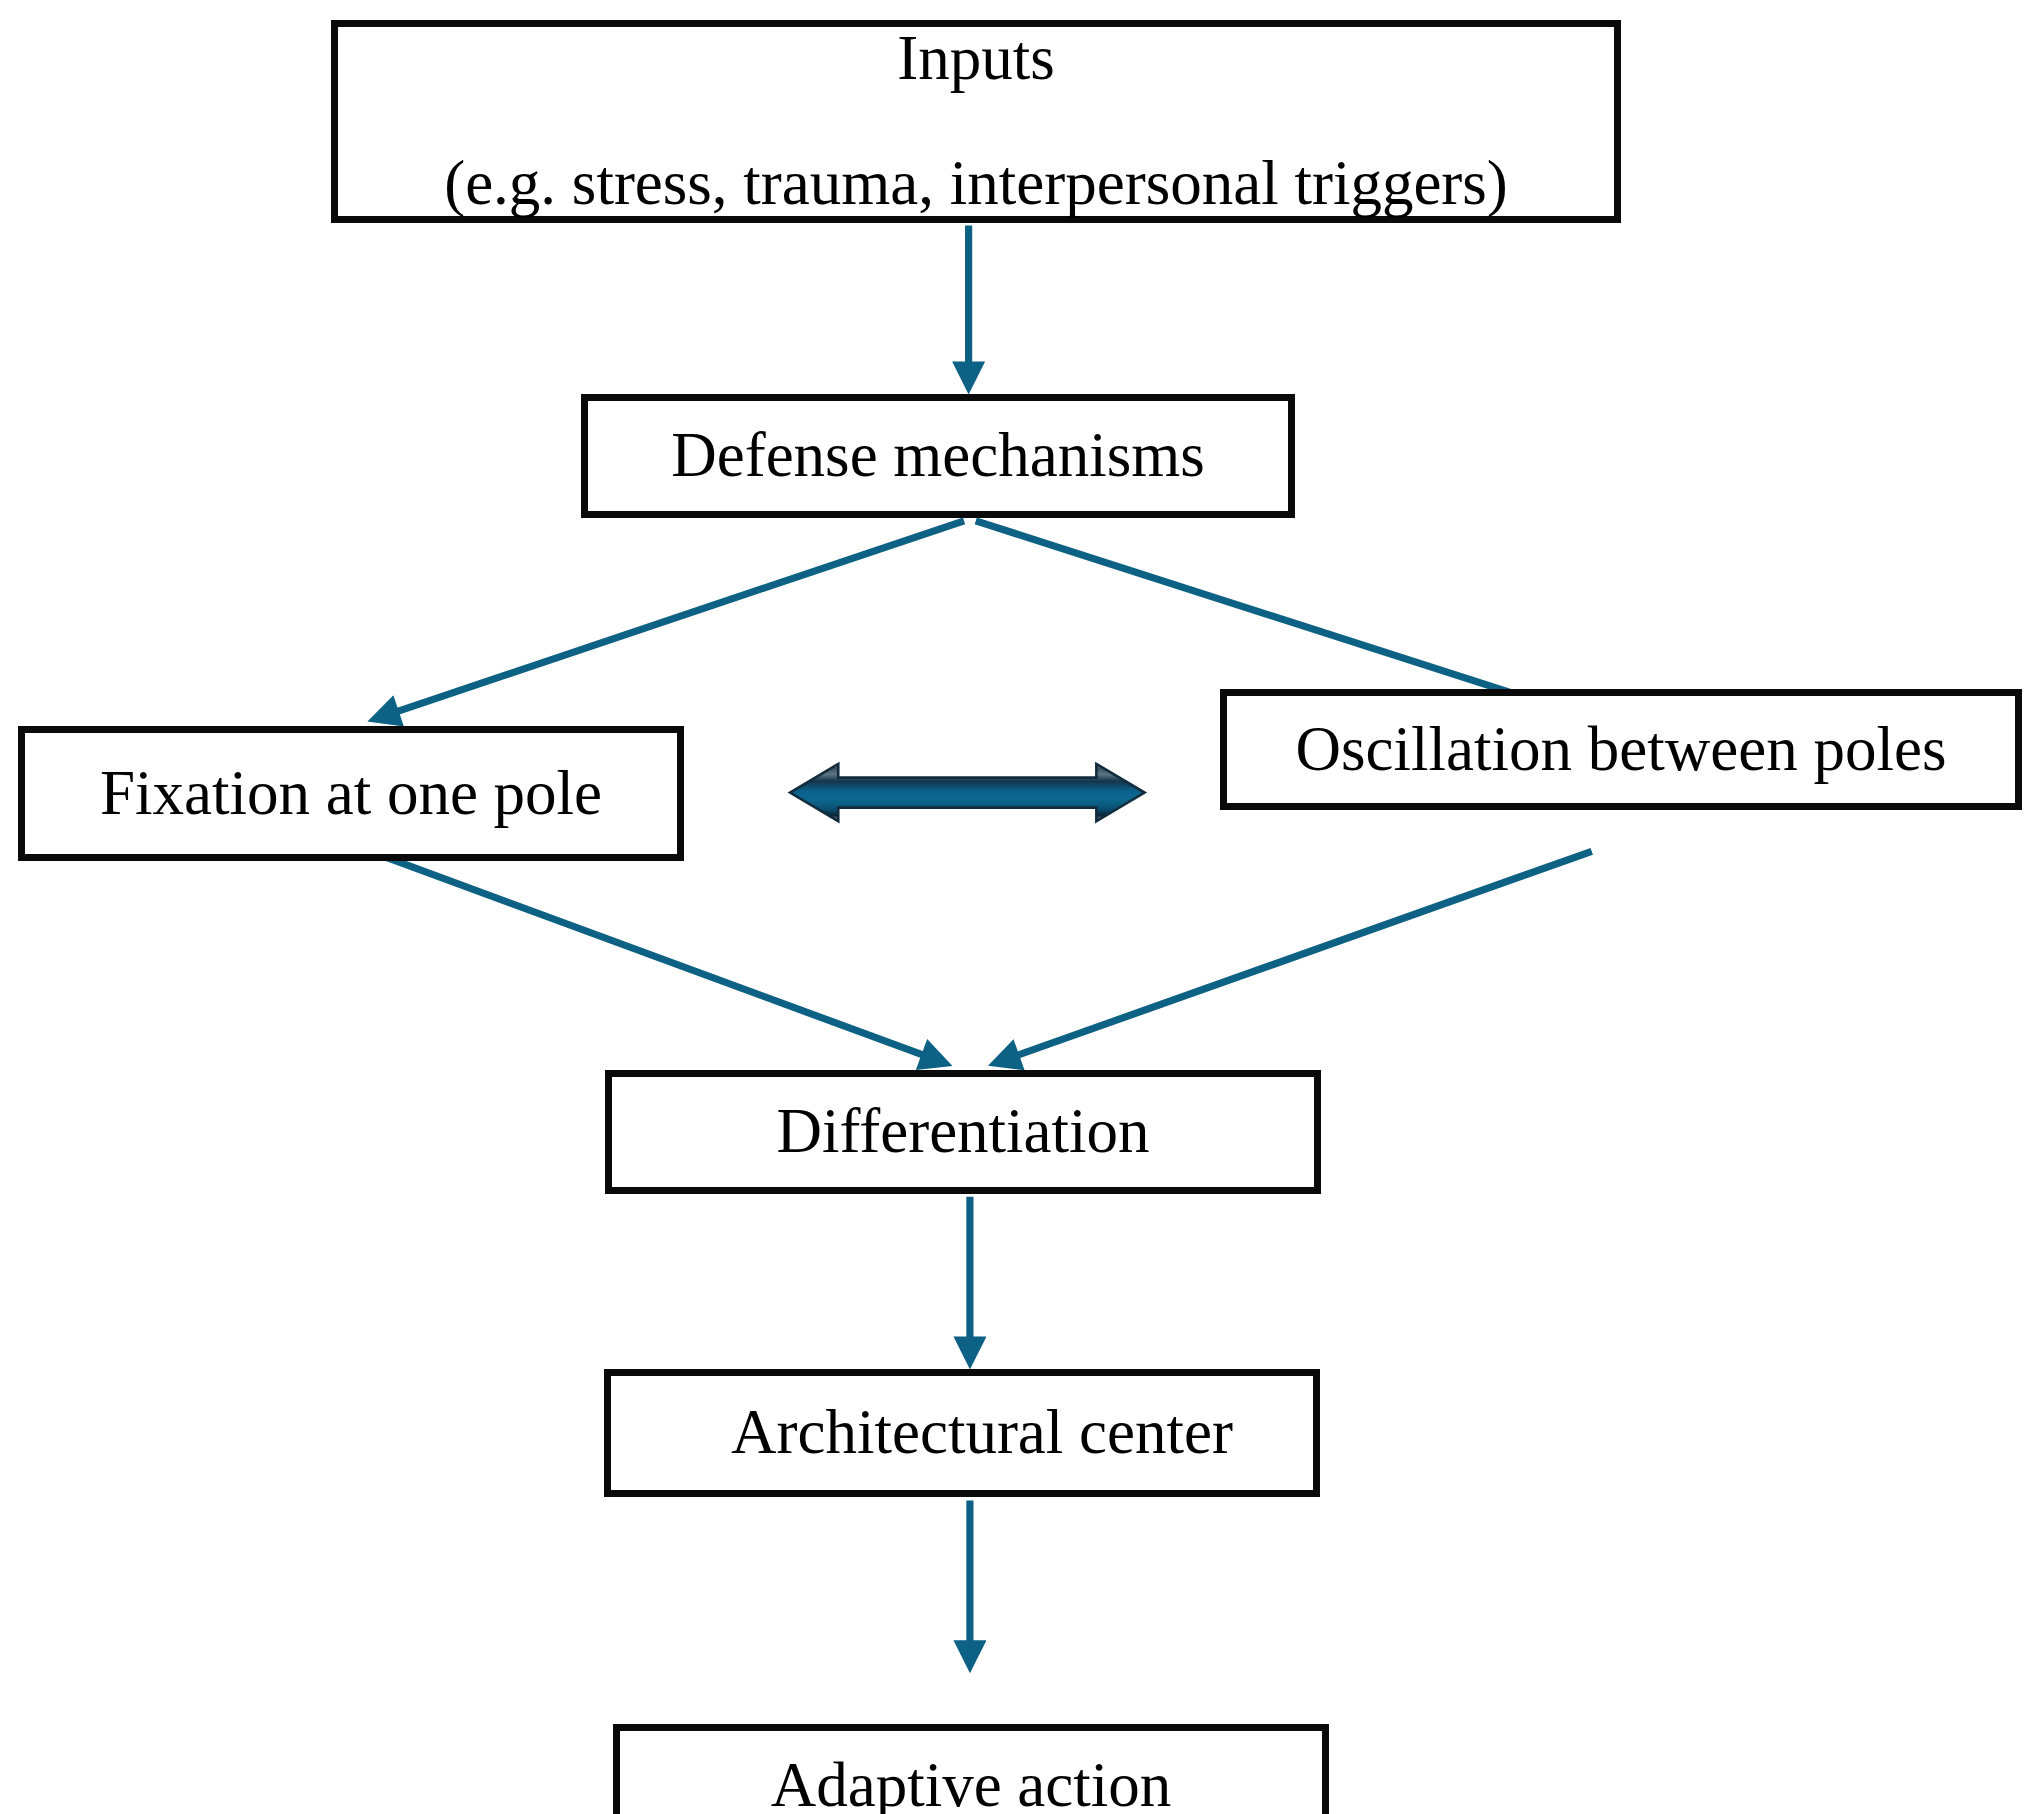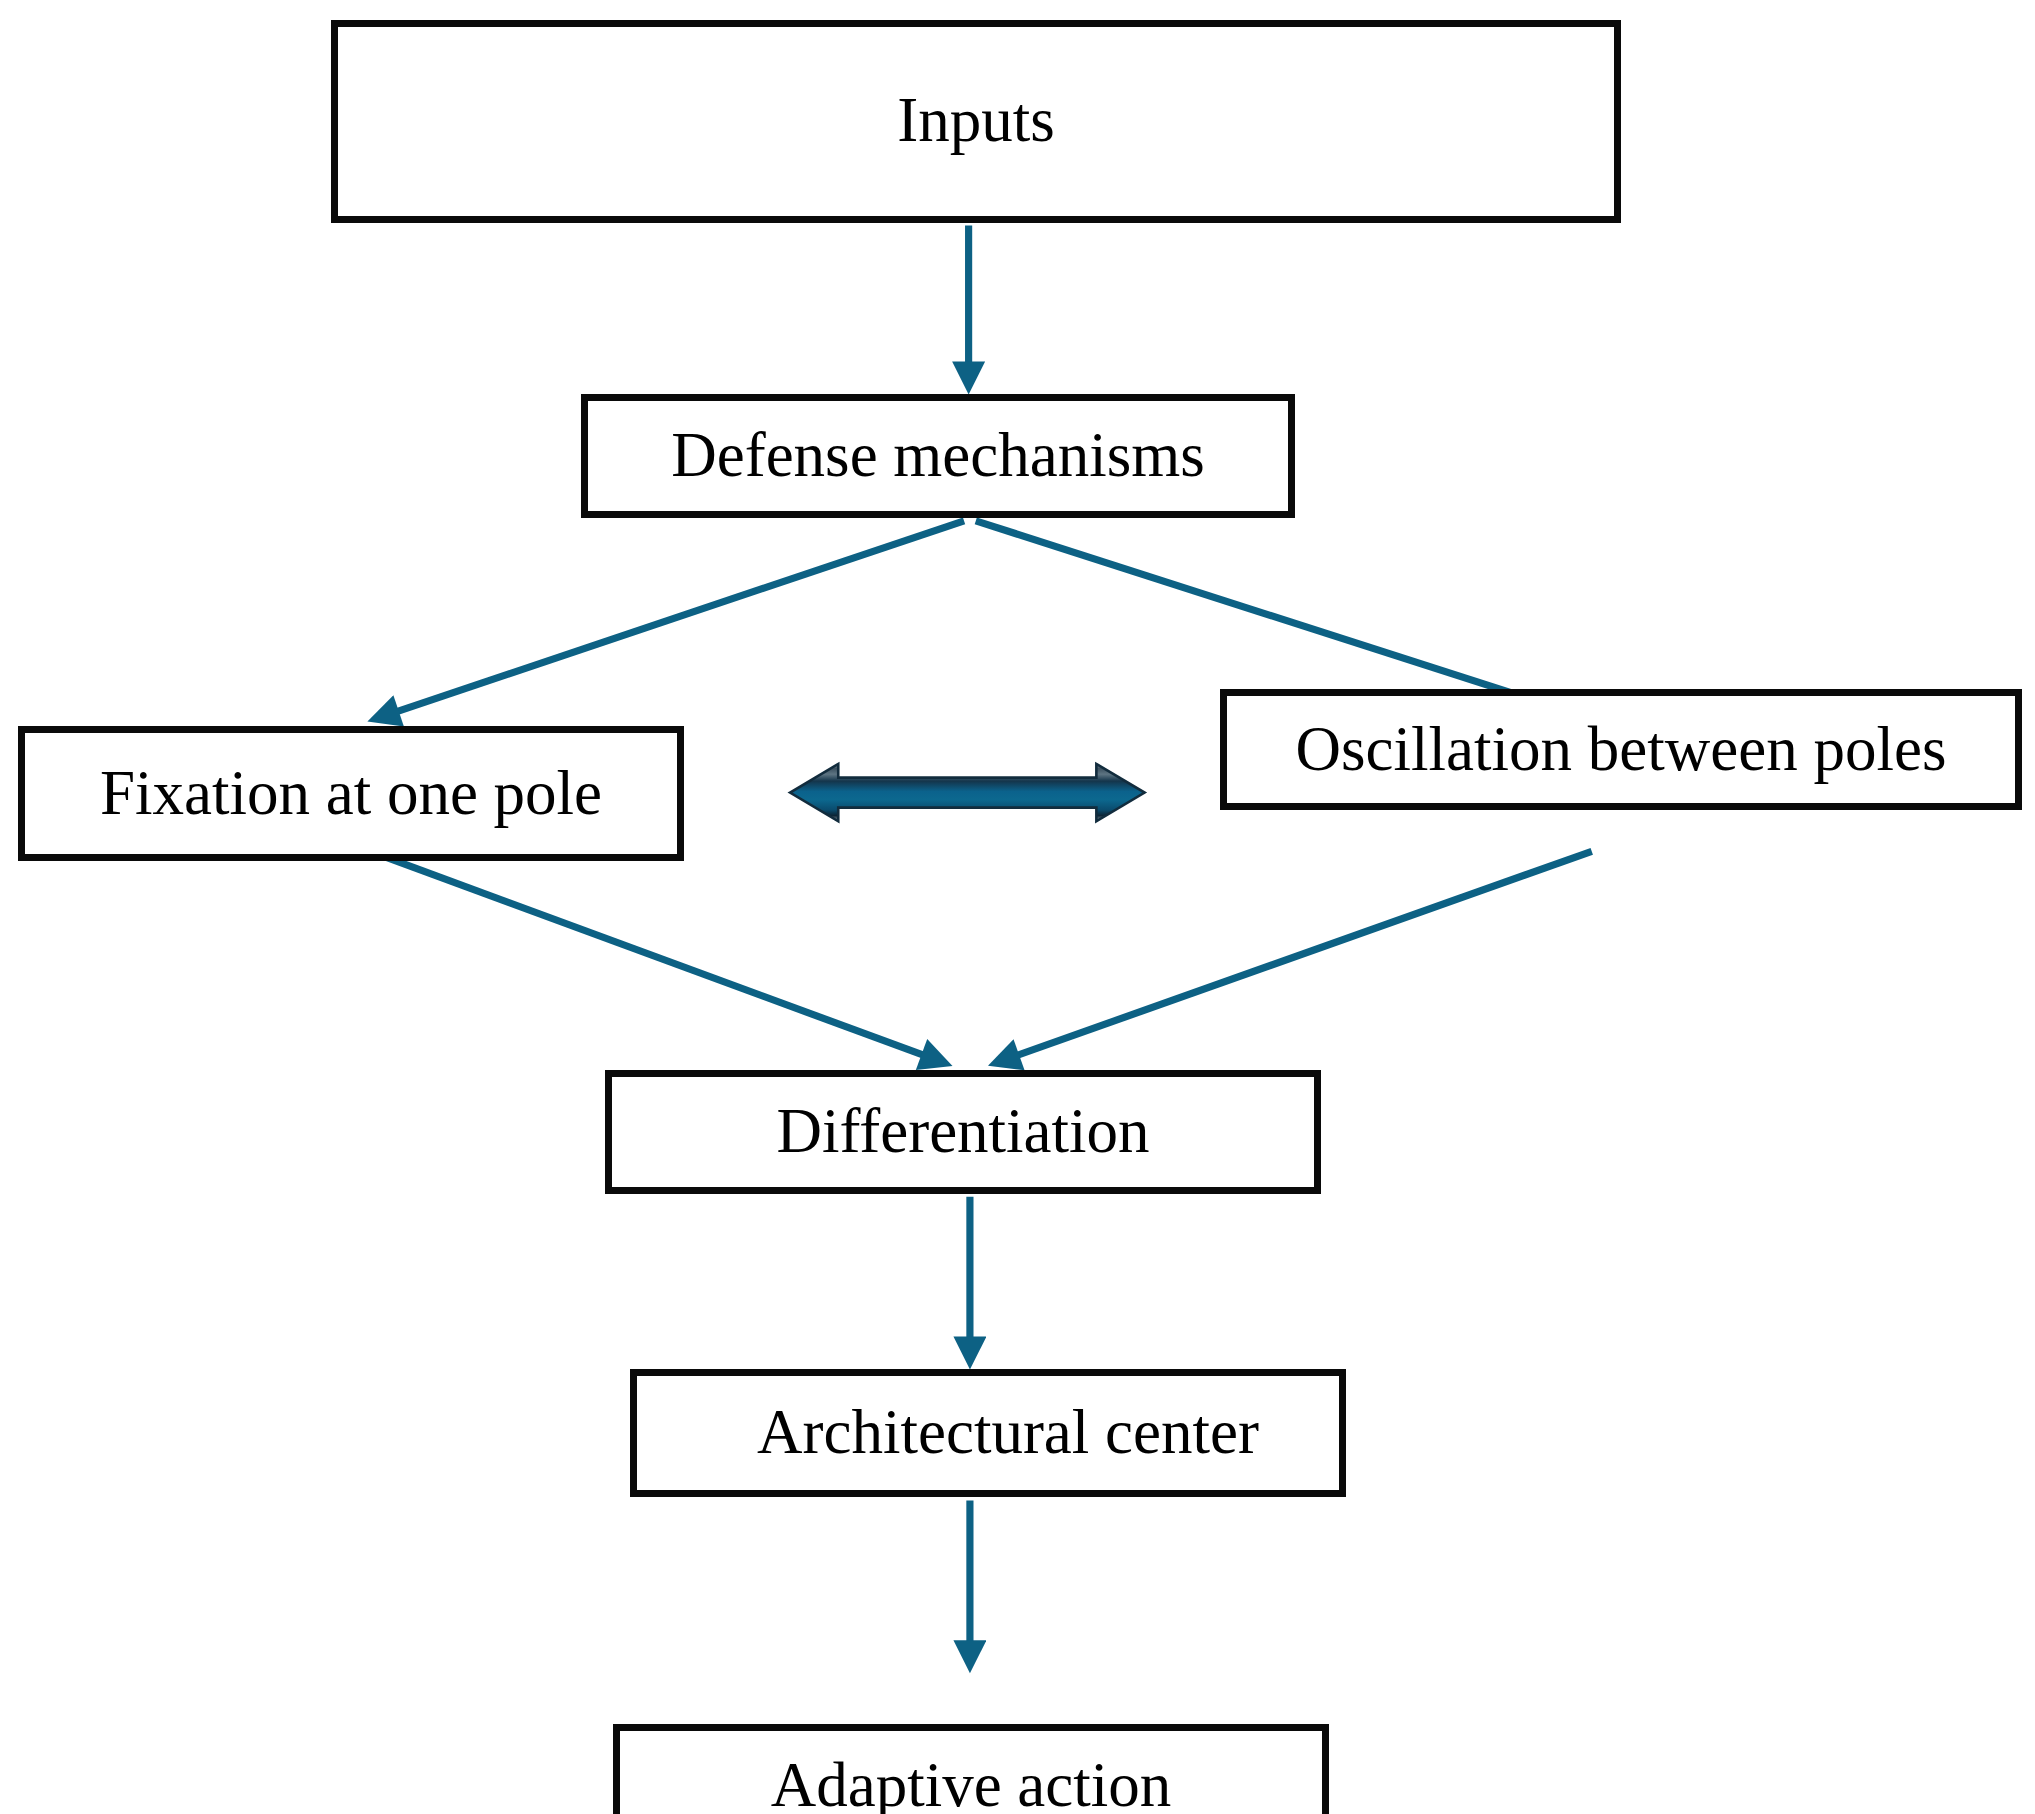--- a/index.html
+++ b/index.html
@@ -33,21 +33,21 @@
     left:0;top:0;
     width:2035px;height:1814px;
     z-index:1;
   }
   
   #n-inputs        {left:331px;  top:19.6px;   width:1290px; height:203px;}
   #n-defense       {left:581px;  top:394px;  width:714px; height:124px;}
   #n-fixation      {left:18px;   top:726px; width:666px; height:135px;}
   #n-oscillation   {left:1220px; top:689px; width:802px; height:121px;}
   #n-differentiation{left:597px; top:1070px; width:716px; height:124px;margin-left:8px;}
-  #n-architectural {left:630px;  top:1369px; width:716px; height:128px;padding-left:40px;}
+  #n-architectural {left:604px;  top:1369px; width:716px; height:128px;padding-left:40px;}
   #n-adaptive      {left:613px;  top:1724px; width:716px; height:124px;}
 </style>
 </head>
 <body>
 
 <div class="canvas">
 
   <svg class="edges" width="2035" height="1814" viewBox="0 0 3122 2783" xmlns="http://www.w3.org/2000/svg">
     <defs>
       <marker id="ah" viewBox="0 0 10 10" refX="7" refY="5" markerWidth="5" markerHeight="4.6" orient="auto-start-reverse">
@@ -72,20 +72,21 @@
     <line x1="548" y1="1299" x2="1447" y2="1630" stroke="#0d6184" stroke-width="11" marker-end="url(#ah)"></line>
     <line x1="2442" y1="1306" x2="1530" y2="1630" stroke="#0d6184" stroke-width="11" marker-end="url(#ah)"></line>
     <line x1="1488" y1="1836" x2="1488" y2="2086" stroke="#0d6184" stroke-width="11" marker-end="url(#ah)"></line>
     <line x1="1488" y1="2302" x2="1488" y2="2552" stroke="#0d6184" stroke-width="11" marker-end="url(#ah)"></line>
 
     <polygon points="1212,1216 1286,1172 1286,1193 1682,1193 1682,1172 1756,1216 1682,1260 1682,1239 1286,1239 1286,1260" fill="url(#dblgrad)" stroke="#122c3d" stroke-width="4"></polygon>
   </svg>
 
   <div class="node" id="n-inputs">
     <div class="line">Inputs</div>
+    <div class="line">(e.g. stress, trauma, interpersonal triggers)</div>
   </div>
 
   <div class="node" id="n-defense">
     <div class="line">Defense mechanisms</div>
   </div>
 
   <div class="node" id="n-fixation">
     <div class="line">Fixation at one pole</div>
   </div>
 

